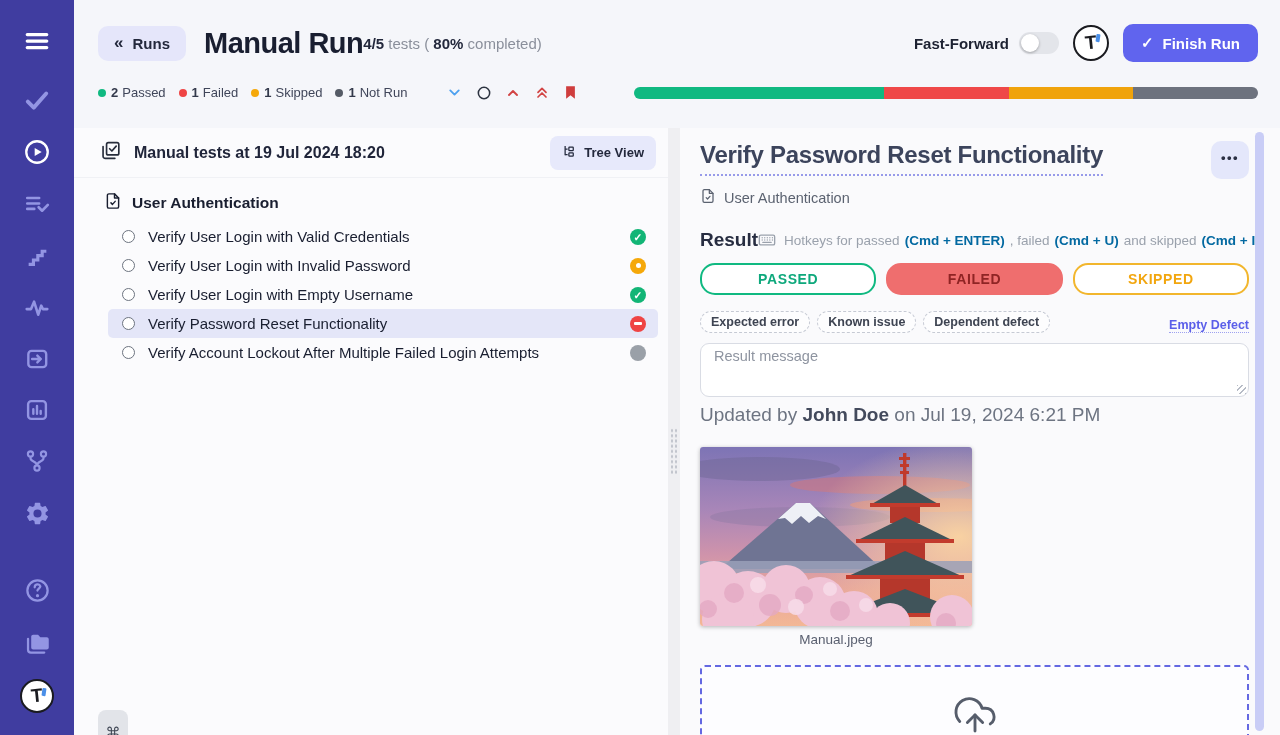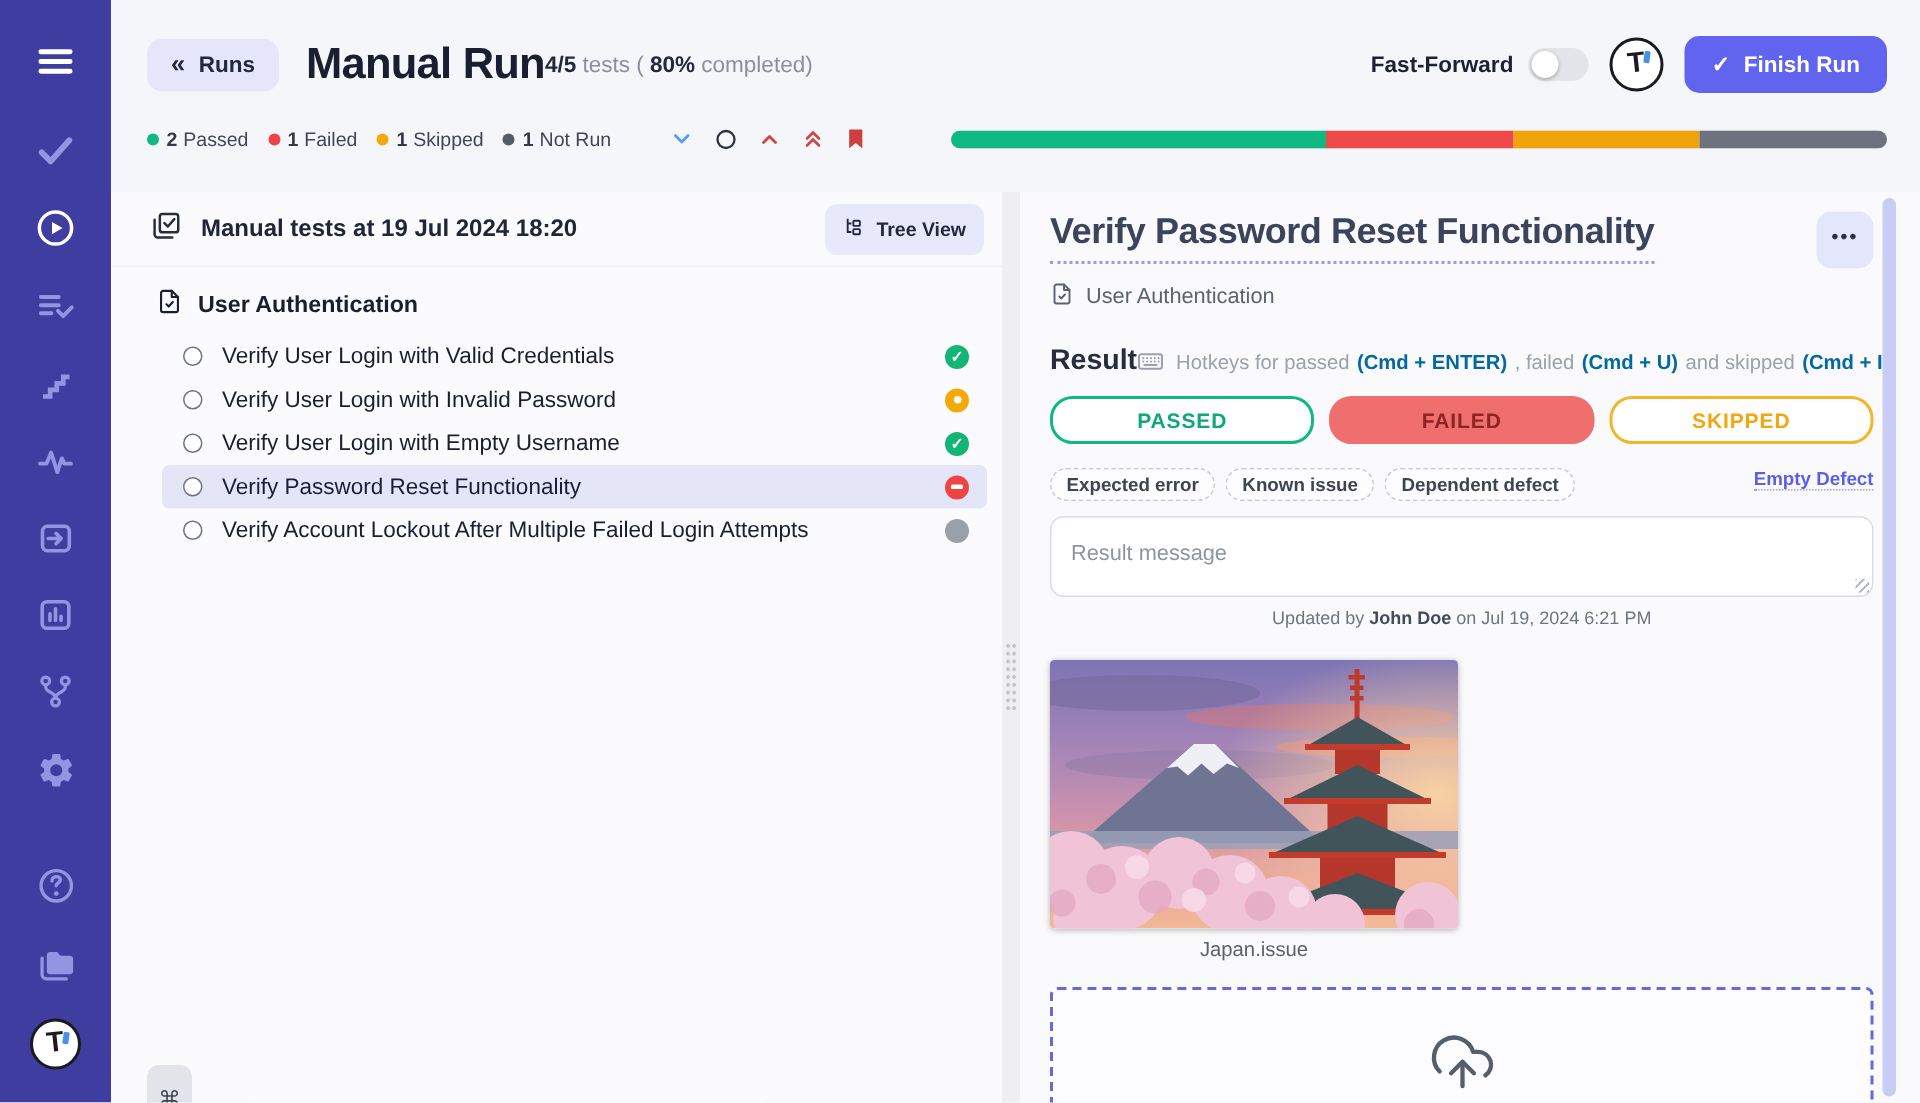--- a/index.html
+++ b/index.html
@@ -85,30 +85,30 @@
   .result-label { font-size: 19px; font-weight: 800; color: #272d41; }
   .hotkeys { font-size: 13.5px; color: #9aa1ac; display: flex; align-items: center; gap: 5px; white-space: nowrap; }
   .hk-key { color: #0369a1; font-weight: 700; }
 
   .status-btns { display: flex; gap: 10px; margin-top: 12px; }
   .sbtn { flex: 1; height: 32px; border-radius: 15px; font-size: 14px; font-weight: 800; letter-spacing: 0.6px; background: #fff; border: 2px solid transparent; font-family: inherit; cursor: pointer; }
   .sbtn-passed  { border-color: #10b981; color: #0ea87c; }
   .sbtn-failed  { background: #ef6e6e; border-color: #ef6e6e; color: #8f2424; }
   .sbtn-skipped { border-color: #f2b62d; color: #f2a60f; }
 
-  .tags-row { display: flex; align-items: flex-start; margin-top: 16px; gap: 7px; }
+  .tags-row { display: flex; align-items: flex-end; margin-top: 16px; gap: 7px; }
   .tag { border: 1.5px dashed #c6cad4; border-radius: 11px; padding: 3px 10px; font-size: 12.5px; font-weight: 600; color: #3e4452; background: #fdfdfe; cursor: pointer; }
   .create-defect { margin-left: auto; font-size: 12.5px; font-weight: 700; color: #5b5fe9; border-bottom: 1.5px dotted #9ea1f0; cursor: pointer; }
 
   .ta-wrap { position: relative; margin-top: 10px; }
-  textarea.result-input { width: 100%; height: 54px; border: 1px solid #d9dce4; border-radius: 9px; padding: 16px 13px; font-size: 14.5px; font-family: inherit; color: #30364a; resize: none; background: #fff; display: block; }
+  textarea.result-input { width: 100%; height: 54px; border: 1px solid #d9dce4; border-radius: 9px; padding: 4px 13px; font-size: 14.5px; font-family: inherit; color: #30364a; resize: none; background: #fff; display: block; }
   textarea.result-input::placeholder { color: #8e94a0; }
   .ta-wrap::after { content: ""; position: absolute; right: 3px; bottom: 3px; width: 9px; height: 9px;
     background: repeating-linear-gradient(315deg, #b6bbc6 0 1.2px, transparent 1.2px 4px); pointer-events: none; }
-  .updated-line { margin-top: 7px; font-size: 12px; color: #6d7482; text-align: center; }
+  .updated-line { margin-top: 7px; font-size: 19px; color: #6d7482; }
   .updated-user { font-weight: 700; color: #434a5c; }
 
   .attachment { margin-top: 21px; width: 272px; cursor: pointer; }
   .att-img { width: 272px; height: 179px; border-radius: 3px; box-shadow: 0 1px 4px rgba(0,0,0,.28); overflow: hidden; }
   .att-img svg { display: block; }
   .att-caption { text-align: center; margin-top: 6px; font-size: 13.5px; color: #5a6070; }
 
   .upload { margin-top: 18px; border: 2px dashed #6468e2; border-radius: 5px; background: #fdfdff; height: 158px; display: flex; flex-direction: column; align-items: center; padding-top: 26px; cursor: pointer; }
 </style>
 </head>
@@ -479,21 +479,21 @@
                   <circle cx="246" cy="176" r="10"></circle>
               </g>
               <g fill="#f7dbe8" opacity="0.9">
                 <circle cx="58" cy="138" r="8"></circle>
                   <circle cx="96" cy="160" r="8"></circle>
                   <circle cx="130" cy="142" r="7"></circle>
                   <circle cx="166" cy="158" r="7"></circle>
               </g>
             </svg>
           </div>
-          <div class="att-caption">Japan.issue</div>
+          <div class="att-caption">Manual.jpeg</div>
         </div>
 
         <div class="upload">
           <span>
             <svg width="46" height="40" viewBox="0 0 24 21" fill="none" stroke="#565d6b" stroke-width="1.5" stroke-linecap="round" stroke-linejoin="round">
                 <path d="M4 14.9A7 7 0 1 1 15.71 8h1.79a4.5 4.5 0 0 1 2.5 8.24"></path>
                 <path d="M12 11.5V20"></path>
                 <path d="m16 15.5-4-4-4 4"></path>
               </svg>
           </span>

